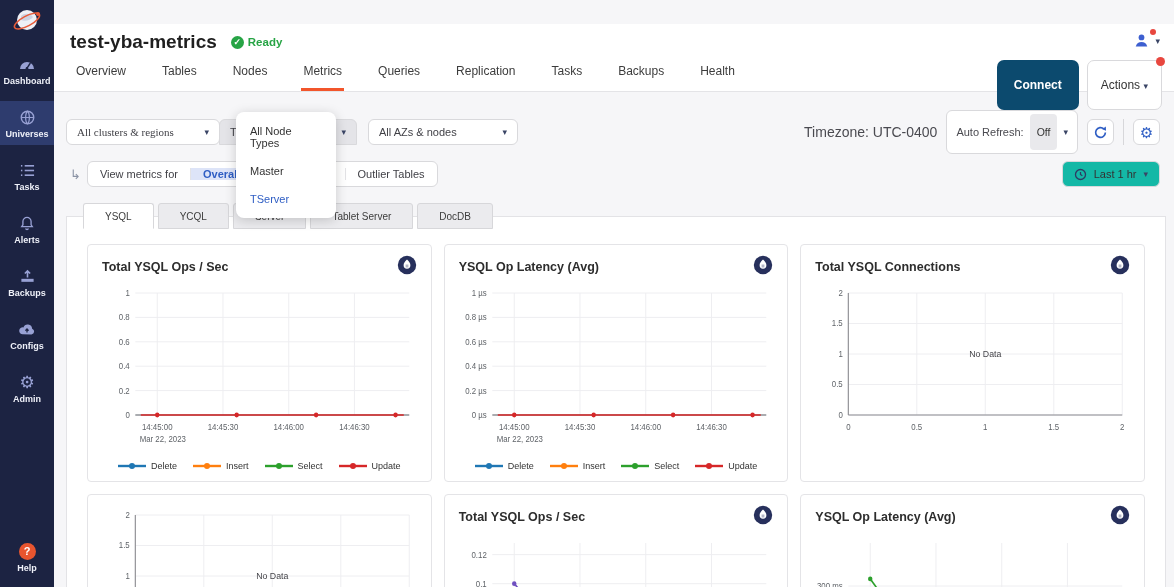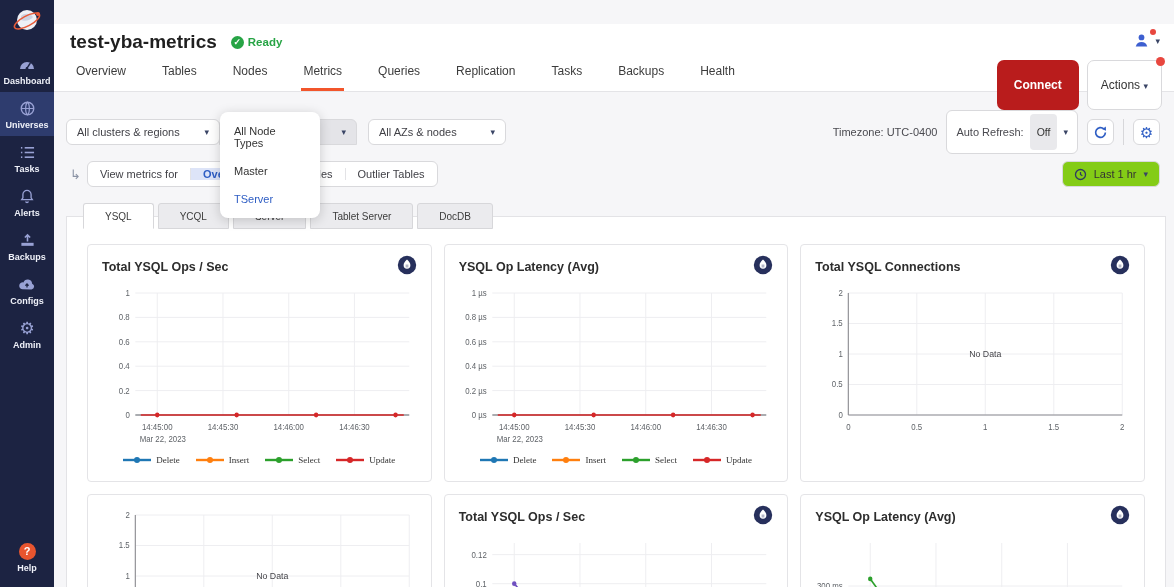--- a/index.html
+++ b/index.html
@@ -24,76 +24,76 @@
   .uni-title{font-size:19px;font-weight:700;color:#1f1f1f;}
   .ready-badge{display:flex;align-items:center;gap:4px;color:#27a445;font-size:11.5px;font-weight:700;}
   .check-circle{width:13px;height:13px;border-radius:50%;background:#27a445;color:#fff;font-size:9px;display:flex;align-items:center;justify-content:center;}
   .nav-tabs{display:flex;gap:32px;padding:0 0 0 20px;position:absolute;bottom:0;left:0;}
   .nav-tab{font-size:12px;color:#3c3c3c;padding:8px 2px 10px;cursor:pointer;border-bottom:3px solid transparent;}
   .nav-tab.active{border-bottom-color:#f2552b;}
   .user-area{position:absolute;top:8px;right:14px;display:flex;align-items:center;gap:5px;}
   .user-dot{position:absolute;right:-6px;top:-3px;width:6px;height:6px;border-radius:50%;background:#e8473f;}
   .caret{font-size:9px;color:#3a4565;}
   .top-actions{position:absolute;right:12px;top:36px;display:flex;gap:8px;z-index:3;}
-  .btn-connect{background:#b91c1c;color:#fff;border:none;border-radius:7px;padding:18px 17px;font-size:12px;font-weight:700;cursor:pointer;font-family:inherit;}
+  .btn-connect{background:#0c4a6e;color:#fff;border:none;border-radius:7px;padding:18px 17px;font-size:12px;font-weight:700;cursor:pointer;font-family:inherit;}
   .btn-actions{position:relative;background:#fff;color:#333;border:1px solid #d9d9dc;border-radius:7px;padding:7px 13px;font-size:12px;cursor:pointer;font-family:inherit;}
   .actions-dot{position:absolute;right:-4px;top:-4px;width:9px;height:9px;border-radius:50%;background:#e8473f;}
   
   .filterbar{padding:18px 14px 0 12px;}
   .frow{display:flex;align-items:center;}
   .select{height:26px;box-sizing:border-box;display:flex;align-items:center;justify-content:space-between;border:1px solid #d9d9dc;border-radius:6px;background:#fff;font-size:11px;color:#3f3f45;padding:0 10px;cursor:pointer;}
-  .sel-clusters{width:154px;}
+  .sel-clusters{width:154px;font-family:Liberation Serif, serif;}
   .sel-nodetype{width:138px;background:#e4e4e8;margin-left:-1px;border-radius:6px 6px 0 0;}
-  .sel-az{width:138px;margin-left:11px;}
+  .sel-az{width:150px;margin-left:11px;}
   .fright{margin-left:auto;display:flex;align-items:center;gap:9px;}
-  .tz{font-size:11px;color:#4a4a50;}
+  .tz{font-size:14px;color:#4a4a50;}
   .auto-refresh{height:44px;box-sizing:border-box;display:flex;align-items:center;gap:6px;border:1px solid #d9d9dc;border-radius:6px;background:#fff;padding:0 9px;font-size:11px;color:#4a4a50;cursor:pointer;}
   .off-chip{background:#e9e9ec;border-radius:4px;padding:12px 7px;font-size:10.5px;color:#333;}
   .icon-btn{width:27px;height:26px;box-sizing:border-box;border:1px solid #d9d9dc;border-radius:6px;background:#fff;display:flex;align-items:center;justify-content:center;cursor:pointer;}
   .vdiv{width:1px;height:26px;background:#d7d7da;}
   .frow2{margin-top:7px;}
   .hook-arrow{color:#8b93a5;font-size:13px;margin:0 6px 0 4px;}
   .seg-group{display:flex;align-items:center;border:1px solid #d9d9dc;border-radius:6px;background:#fff;overflow:hidden;height:26px;box-sizing:border-box;}
   .seg{display:flex;align-items:center;padding:0 12px;font-size:11px;color:#3f3f45;border-left:1px solid #e3e3e6;cursor:pointer;}
   .seg:first-child{border-left:none;cursor:default;}
   .seg.selected{background:#dde4f8;color:#2f5ec4;font-weight:700;}
-  .btn-timerange{height:25px;box-sizing:border-box;display:flex;align-items:center;gap:7px;border:1px solid #d9d9dc;border-radius:6px;background:#84cc16;padding:12px 11px;font-size:11px;color:#333;margin-left:auto;cursor:pointer;}
+  .btn-timerange{height:25px;box-sizing:border-box;display:flex;align-items:center;gap:7px;border:1px solid #d9d9dc;border-radius:6px;background:#14b8a6;padding:12px 11px;font-size:11px;color:#333;margin-left:auto;cursor:pointer;}
   
   .charts-panel{position:relative;margin:29px 8px 0 12px;background:#fff;border:1px solid #e3e3e6;min-height:560px;}
   .metric-tabs{position:absolute;top:-14px;left:16px;display:flex;gap:4px;z-index:5;}
   .metric-tab{padding:7px 21px 6px;font-size:10px;color:#3c3c3c;background:#ebebee;border:1px solid #d7d7da;border-radius:3px 3px 0 0;cursor:pointer;}
   .metric-tab.active{background:#fff;border-bottom-color:#fff;}
   #charts-grid{display:grid;grid-template-columns:repeat(3,1fr);gap:12px;padding:27px 20px 20px;}
   .chart-card{background:#fff;border:1px solid #e4e4e7;border-radius:4px;padding:10px 14px 4px;}
   .card-header{display:flex;justify-content:space-between;align-items:center;margin-bottom:4px;}
   .card-title{font-size:12.5px;font-weight:600;color:#2d2d2d;}
   .chart-svg{display:block;width:100%;}
   svg text{font-family:"Liberation Sans",sans-serif;}
   .tick{font-size:8.5px;fill:#5f6368;}
   .nodata{font-size:9.5px;fill:#45454a;}
-  .legend{display:flex;justify-content:center;gap:16px;align-items:flex-start;min-height:22px;font-family:Liberation Serif, serif;}
+  .legend{display:flex;justify-content:center;gap:16px;align-items:center;min-height:22px;}
   .legend-item{display:flex;align-items:center;gap:5px;font-size:9px;color:#333;}
   
-  .dropdown-menu{position:absolute;left:220px;top:112px;width:100px;background:#fff;border-radius:8px;box-shadow:0 2px 12px rgba(0,0,0,0.18);padding:5px 0;z-index:60;}
+  .dropdown-menu{position:absolute;left:236px;top:112px;width:100px;background:#fff;border-radius:8px;box-shadow:0 2px 12px rgba(0,0,0,0.18);padding:5px 0;z-index:60;}
   .dd-item{padding:8px 14px;font-size:11px;color:#333;cursor:pointer;}
   .dd-item.selected{color:#2f5ec4;}
 </style>
 </head>
 <body>
 
 <div class="sidebar">
   <div class="sb-logo">
     <svg width="32" height="32" viewBox="0 0 32 32">
       <circle cx="16" cy="15" r="10" fill="#eef0f6"></circle>
       <path d="M10 11c3-3 9-3 12 1-2 3-8 5-12 3z" fill="#cdd3e2"></path>
       <ellipse cx="16" cy="16" rx="14" ry="5" fill="none" stroke="#e85c3a" stroke-width="1.6" transform="rotate(-28 16 16)"></ellipse>
       <circle cx="27" cy="9" r="2" fill="#e85c3a"></circle>
     </svg>
   </div>
-  <div style="width:54px;display:flex;flex-direction:column;margin-top:8px;">
+  <div style="width:54px;display:flex;flex-direction:column;gap:9px;margin-top:8px;">
       <div class="sb-item">
         <span class="sb-icon">
           <svg width="18" height="16" viewBox="0 0 18 16">
             <path d="M2 13a7 7 0 0 1 14 0z" fill="#98a1d4"></path>
             <path d="M9 12.2 12.4 7" stroke="#1c2342" stroke-width="1.4"></path>
             <circle cx="9" cy="12.2" r="1.3" fill="#1c2342"></circle>
           </svg>
         </span>
         <div class="sb-label">Dashboard</div>
       </div>

